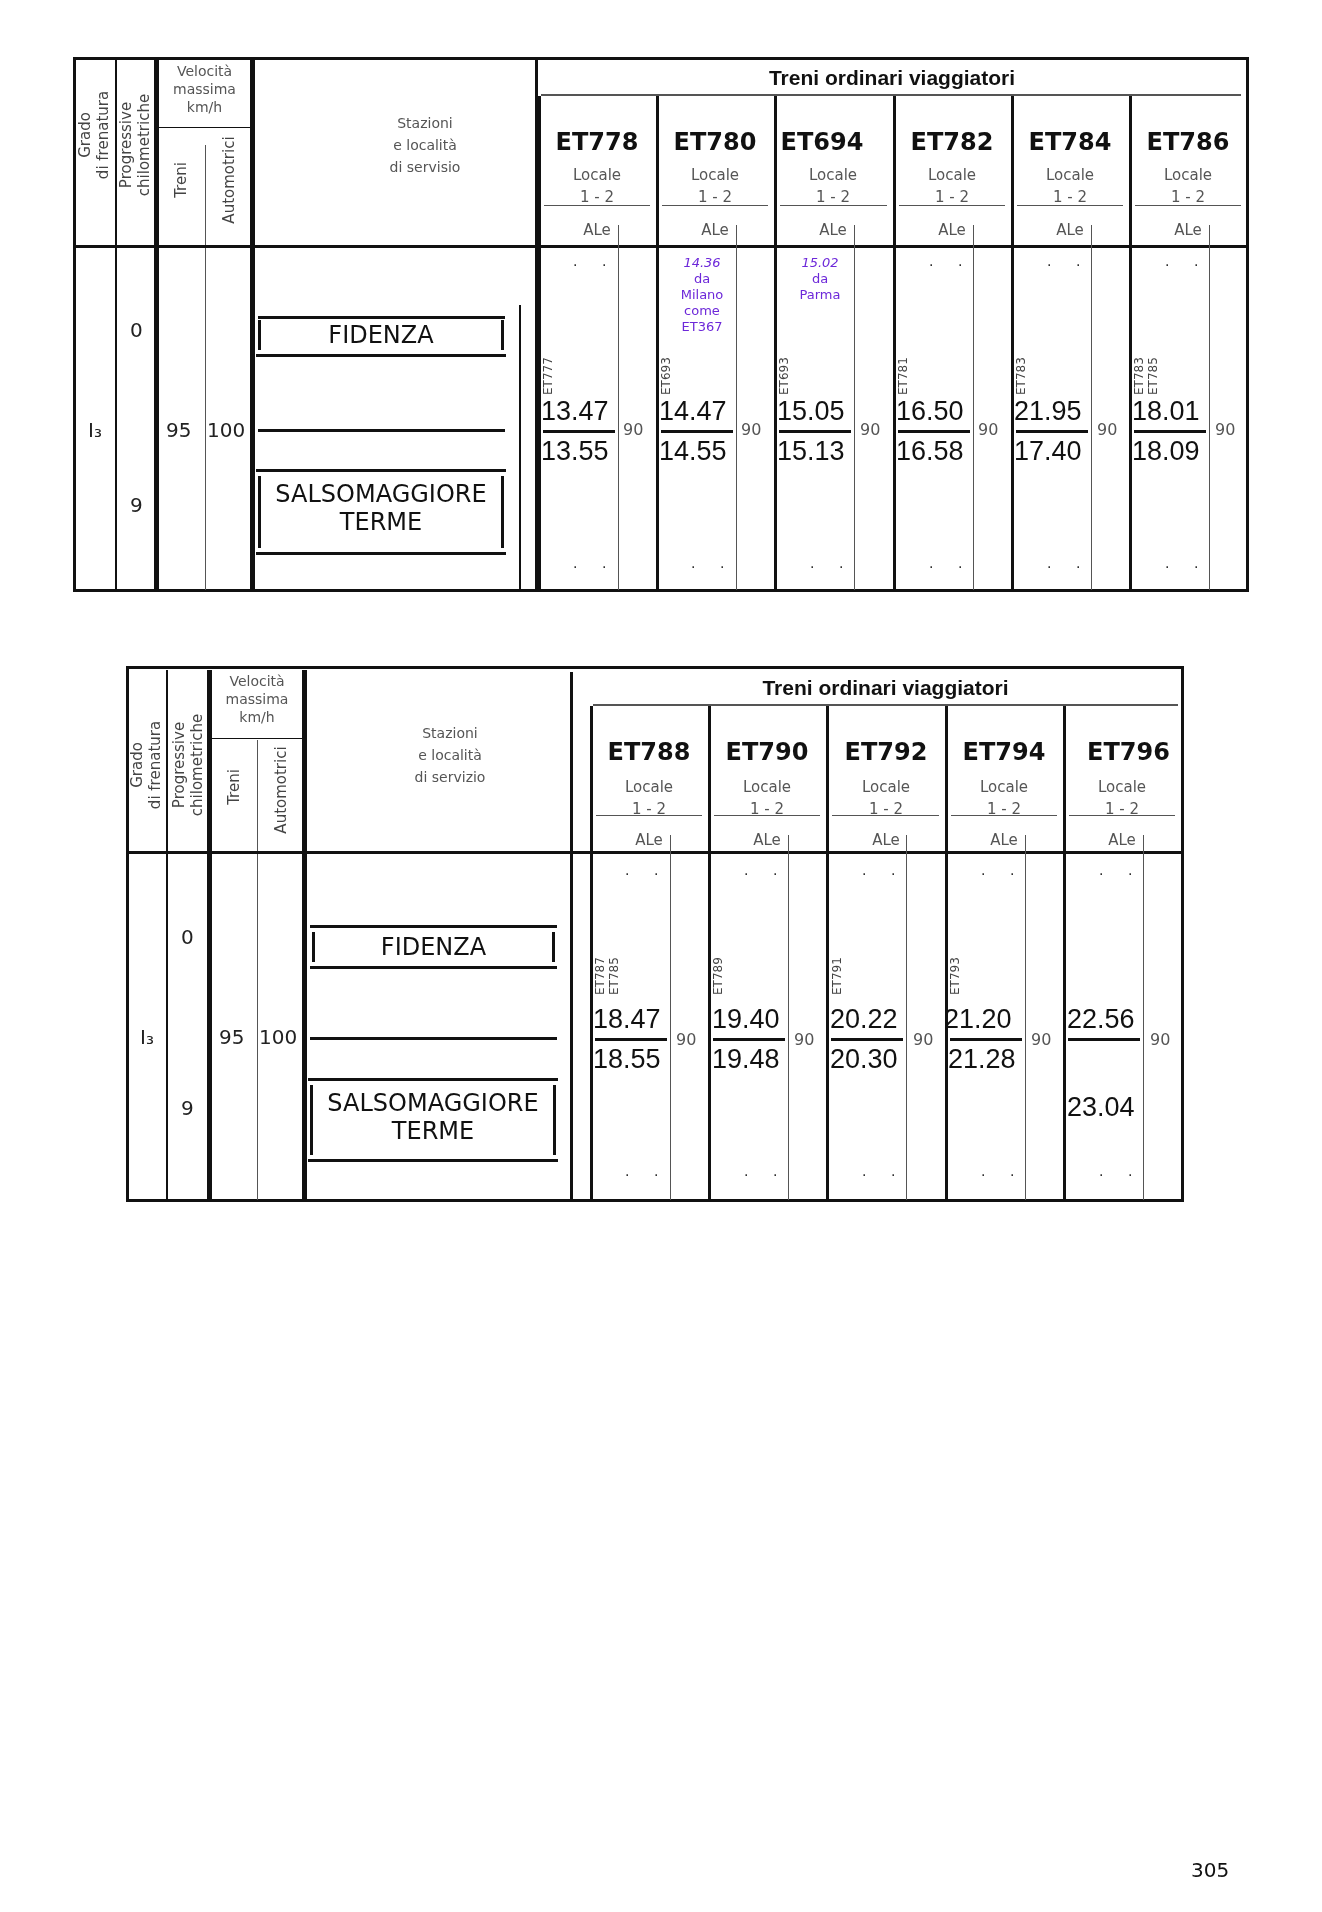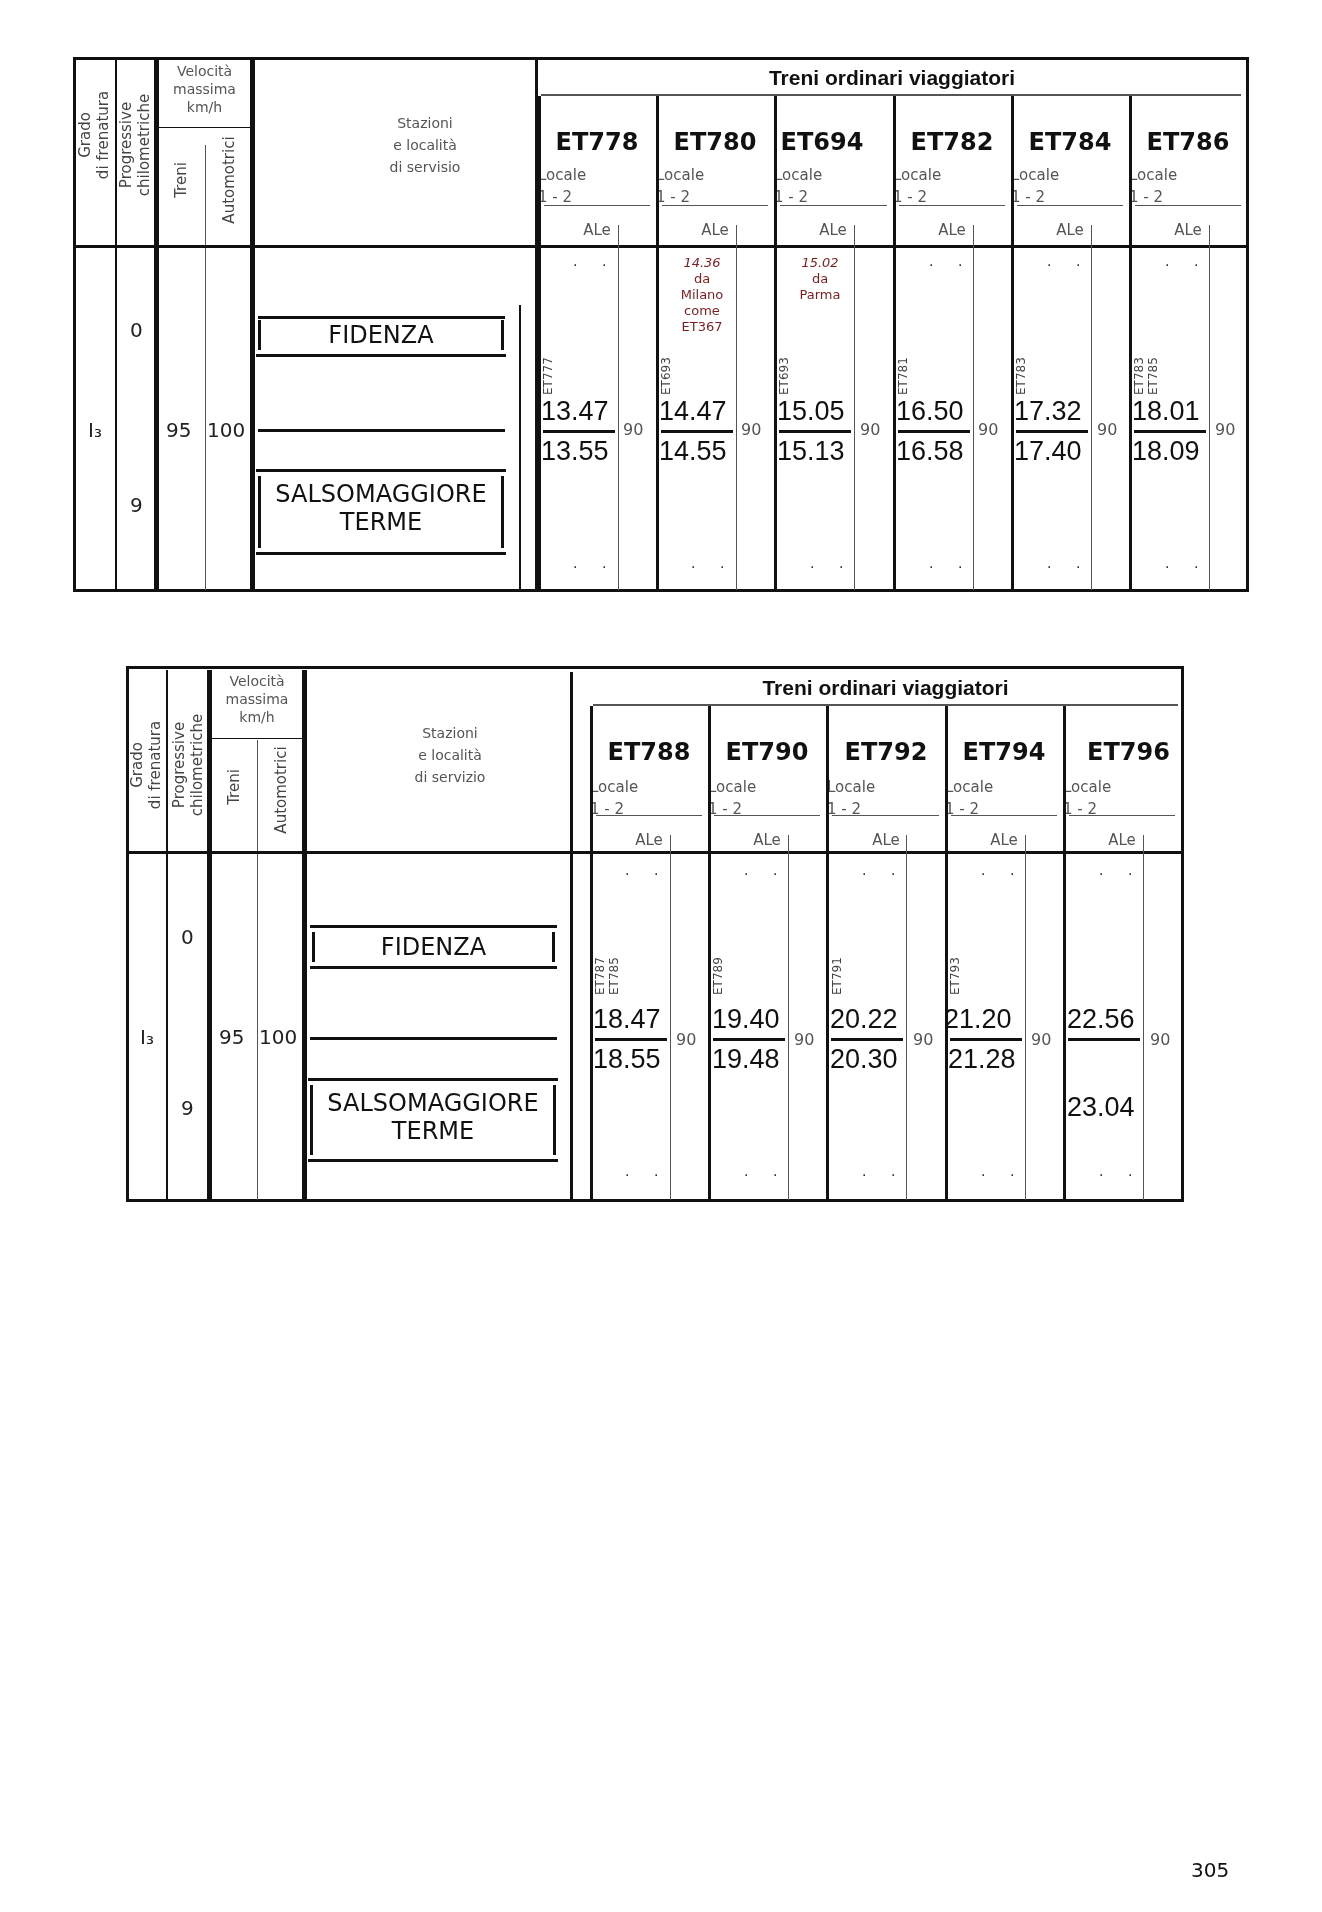--- a/index.html
+++ b/index.html
@@ -4,27 +4,27 @@
 <style>
   html,body{margin:0;padding:0;background:#fff;}
   body{width:1322px;height:1912px;position:relative;overflow:hidden;font-family:"DejaVu Sans",sans-serif;color:#111;}
   .tbl{position:absolute;}
   .vl{position:absolute;background:#111;}
   .hl{position:absolute;background:#111;}
   .thin{background:#555;}
   .rot{position:absolute;transform:rotate(-90deg);transform-origin:left top;white-space:nowrap;font-size:15px;color:#444;line-height:18px;text-align:center;}
   .hdr-txt{position:absolute;text-align:center;font-size:14px;color:#555;line-height:18px;}
   .train-id{position:absolute;text-align:center;font-family:"DejaVu Sans",sans-serif;font-weight:bold;font-size:24px;color:#111;}
-  .train-cat{position:absolute;text-align:left;font-size:15px;color:#555;line-height:22px;}
+  .train-cat{position:absolute;text-align:center;font-size:15px;color:#555;line-height:22px;}
   .ale{position:absolute;text-align:center;font-size:15px;color:#555;}
   .time{position:absolute;font-family:"Liberation Sans",sans-serif;font-size:27px;color:#111;line-height:30px;}
   .speed{position:absolute;font-size:16px;color:#555;}
   .dots{position:absolute;font-size:14px;color:#222;letter-spacing:10px;}
   .conn{position:absolute;transform:rotate(-90deg);transform-origin:left top;font-size:12px;color:#444;white-space:nowrap;line-height:13px;}
-  .note{position:absolute;text-align:center;font-size:13px;color:#7f1d1d;line-height:16px;}
+  .note{position:absolute;text-align:center;font-size:13px;color:#6d28d9;line-height:16px;}
   .station{position:absolute;text-align:center;font-size:24px;color:#111;line-height:28px;font-family:"DejaVu Sans",sans-serif;}
   .sbox{position:absolute;border-top:3px solid #111;border-bottom:3px solid #111;}
   .sbox .l{position:absolute;left:2px;top:4px;bottom:4px;width:3px;background:#111;}
   .sbox .r{position:absolute;right:2px;top:4px;bottom:4px;width:3px;background:#111;}
   .big{position:absolute;font-size:20px;color:#222;}
   .group-title{position:absolute;text-align:center;font-family:"Liberation Sans",sans-serif;font-weight:bold;font-size:21px;color:#111;}
   .pagenum{position:absolute;font-size:20px;color:#111;}
 </style>
 </head>
 <body>
@@ -161,21 +161,21 @@
   <div class="conn" style="left:1147px;top:395px;">ET785</div>
 
   <div class="time" style="left:541px;top:396px;">13.47</div>
   <div class="time" style="left:541px;top:436px;">13.55</div>
   <div class="time" style="left:659px;top:396px;">14.47</div>
   <div class="time" style="left:659px;top:436px;">14.55</div>
   <div class="time" style="left:777px;top:396px;">15.05</div>
   <div class="time" style="left:777px;top:436px;">15.13</div>
   <div class="time" style="left:896px;top:396px;">16.50</div>
   <div class="time" style="left:896px;top:436px;">16.58</div>
-  <div class="time" style="left:1014px;top:396px;">17.32</div>
+  <div class="time" style="left:1014px;top:396px;">21.95</div>
   <div class="time" style="left:1014px;top:436px;">17.40</div>
   <div class="time" style="left:1132px;top:396px;">18.01</div>
   <div class="time" style="left:1132px;top:436px;">18.09</div>
 
   <div class="speed" style="left:623px;top:420px;">90</div>
   <div class="speed" style="left:741px;top:420px;">90</div>
   <div class="speed" style="left:860px;top:420px;">90</div>
   <div class="speed" style="left:978px;top:420px;">90</div>
   <div class="speed" style="left:1097px;top:420px;">90</div>
   <div class="speed" style="left:1215px;top:420px;">90</div>

